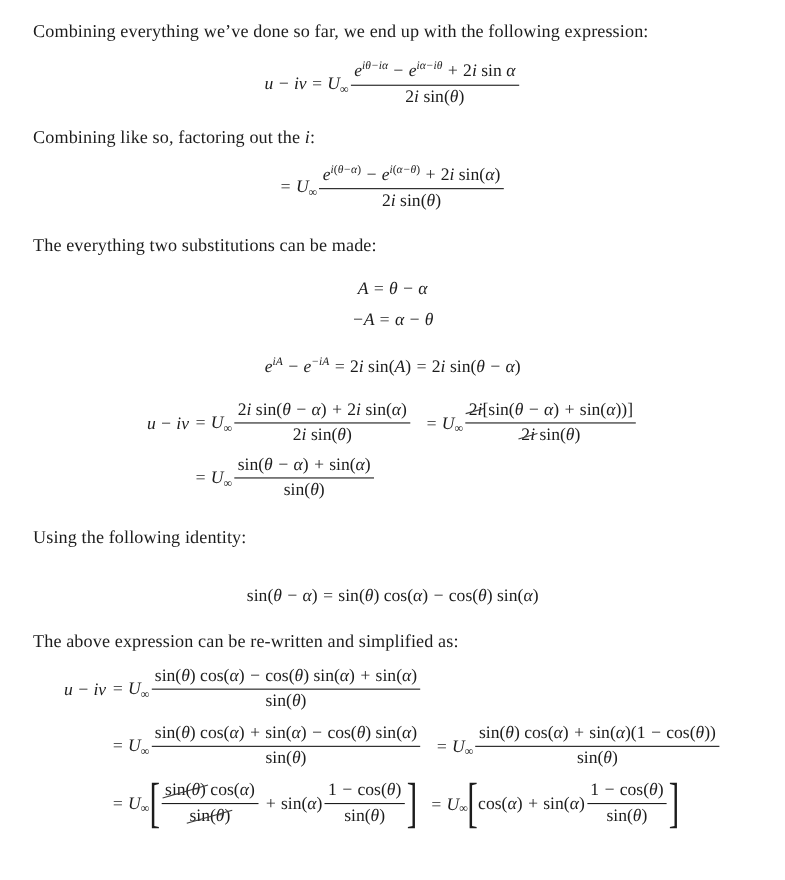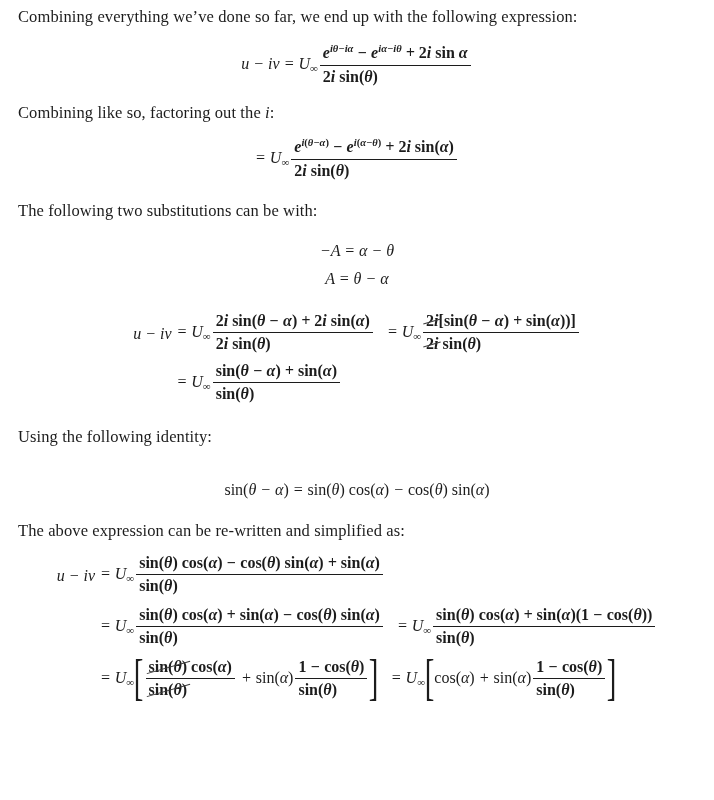--- a/index.html
+++ b/index.html
@@ -4,30 +4,30 @@
 <title>Derivation</title>
 <style>
   html, body { margin:0; padding:0; background:#ffffff; }
   body {
     width:714px; height:800px; overflow:hidden;
     color:#1c1c1c;
     font-family:"Liberation Serif", "DejaVu Serif", serif;
   }
   .page { padding:7px 18px 0 18px; }
 
-  p.para { font-size:16.5px; line-height:1.18; margin:0; letter-spacing:0.1px; }
+  p.para { font-size:16.5px; line-height:1.18; margin:12px; letter-spacing:0.1px; }
 
   
   .m  { font-style:italic; }
   .rm { font-style:normal; }
   .eq { text-align:center; font-size:16px; }
   sup.m { font-size:10.5px; vertical-align:super; letter-spacing:0; }
   sub.m { font-size:11px; vertical-align:-0.3em; font-style:normal; }
 
-  .frac { display:inline-block; vertical-align:middle; text-align:left; margin:0 2px; position:relative; top:-1px;font-weight:bold; }
+  .frac { display:inline-block; vertical-align:middle; text-align:center; margin:0 2px; position:relative; top:-1px; }
   .frac .num { display:block; border-bottom:1px solid #1c1c1c; padding:1px 3px 2px 3px; white-space:nowrap; }
   .frac .den { display:block; padding:2px 3px 1px 3px; white-space:nowrap; }
 
   .cancel { position:relative; display:inline-block; }
   .cancel::after {
     content:''; position:absolute; left:-3px; right:-3px; top:48%; height:1.2px;
     background:#3a3a3a; transform:rotate(-16deg);
   }
 
   .eqgrid { display:grid; grid-template-columns:max-content max-content; justify-content:center;
@@ -66,28 +66,31 @@
   <div class="eq s-eq1">
     <span class="m">u − iv = U</span><sub class="m"><span class="rm">∞</span></sub><span class="frac"><span class="num"><span class="m">e</span><sup class="m">iθ−iα</sup><span class="m"> − e</span><sup class="m">iα−iθ</sup><span class="m"> + <span class="rm">2</span>i <span class="rm">sin</span> α</span></span><span class="den"><span class="m"><span class="rm">2</span>i <span class="rm">sin</span><span class="rm">(</span>θ<span class="rm">)</span></span></span></span>
   </div>
 
   <p class="para s-p2"><span>Combining like so, factoring out the </span><span class="m">i</span><span>:</span></p>
 
   <div class="eq s-eq2">
     <span class="m">= U</span><sub class="m"><span class="rm">∞</span></sub><span class="frac"><span class="num"><span class="m">e</span><sup class="m">i<span class="rm">(</span>θ−α<span class="rm">)</span></sup><span class="m"> − e</span><sup class="m">i<span class="rm">(</span>α−θ<span class="rm">)</span></sup><span class="m"> + <span class="rm">2</span>i <span class="rm">sin</span><span class="rm">(</span>α<span class="rm">)</span></span></span><span class="den"><span class="m"><span class="rm">2</span>i <span class="rm">sin</span><span class="rm">(</span>θ<span class="rm">)</span></span></span></span>
   </div>
 
-  <p class="para s-p3">The following two substitutions can be with:</p>
+  <p class="para s-p3">The everything two substitutions can be made:</p>
 
   <div class="eq s-eq3">
+    <div class="m">A = θ − α</div>
     <div class="m">−A = α − θ</div>
-    <div class="m">A = θ − α</div>
   </div>
 
 
+  <div class="eq s-eq4">
+    <span class="m">e</span><sup class="m">iA</sup><span class="m"> − e</span><sup class="m">−iA</sup><span class="m"> = <span class="rm">2</span>i <span class="rm">sin</span><span class="rm">(</span>A<span class="rm">)</span> = <span class="rm">2</span>i <span class="rm">sin</span><span class="rm">(</span>θ − α<span class="rm">)</span></span>
+  </div>
 
 
   <div class="eqgrid s-eq5">
     <div class="gl"><span class="m">u − iv</span></div>
     <div class="gr">
       <span class="m">= U</span><sub class="m"><span class="rm">∞</span></sub><span class="frac"><span class="num"><span class="m"><span class="rm">2</span>i <span class="rm">sin</span><span class="rm">(</span>θ − α<span class="rm">)</span> + <span class="rm">2</span>i <span class="rm">sin</span><span class="rm">(</span>α<span class="rm">)</span></span></span><span class="den"><span class="m"><span class="rm">2</span>i <span class="rm">sin</span><span class="rm">(</span>θ<span class="rm">)</span></span></span></span><span class="m mm">= U</span><sub class="m"><span class="rm">∞</span></sub><span class="frac"><span class="num"><span class="cancel"><span class="m"><span class="rm">2</span>i</span></span><span class="m"><span class="rm">[</span><span class="rm">sin</span><span class="rm">(</span>θ − α<span class="rm">)</span> + <span class="rm">sin</span><span class="rm">(</span>α<span class="rm">)</span><span class="rm">)</span><span class="rm">]</span></span></span><span class="den"><span class="cancel"><span class="m"><span class="rm">2</span>i</span></span><span class="m"> <span class="rm">sin</span><span class="rm">(</span>θ<span class="rm">)</span></span></span></span>
     </div>
     <div class="gl"></div>
     <div class="gr">
       <span class="m">= U</span><sub class="m"><span class="rm">∞</span></sub><span class="frac"><span class="num"><span class="m"><span class="rm">sin</span><span class="rm">(</span>θ − α<span class="rm">)</span> + <span class="rm">sin</span><span class="rm">(</span>α<span class="rm">)</span></span></span><span class="den"><span class="m"><span class="rm">sin</span><span class="rm">(</span>θ<span class="rm">)</span></span></span></span>

